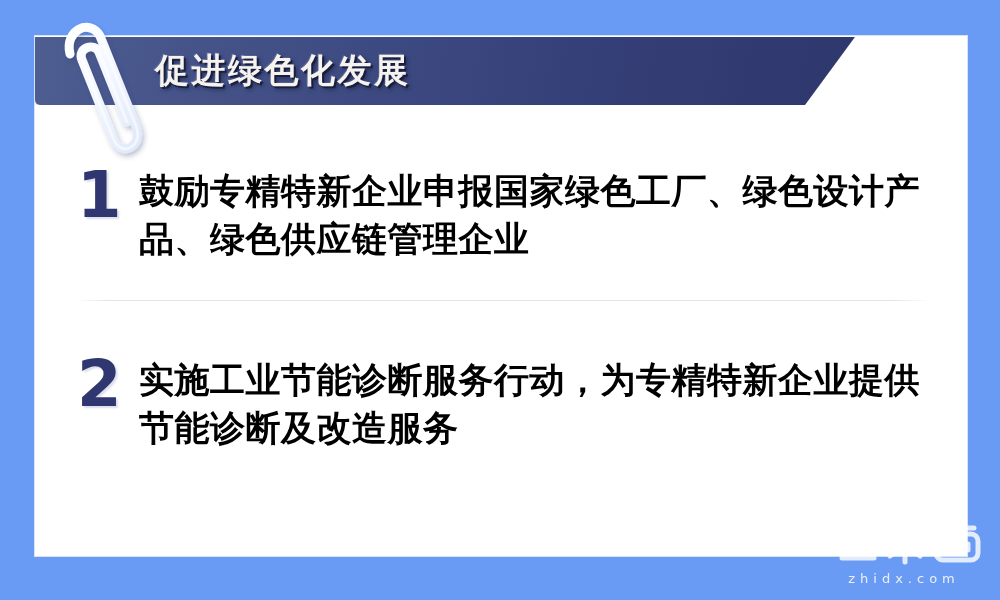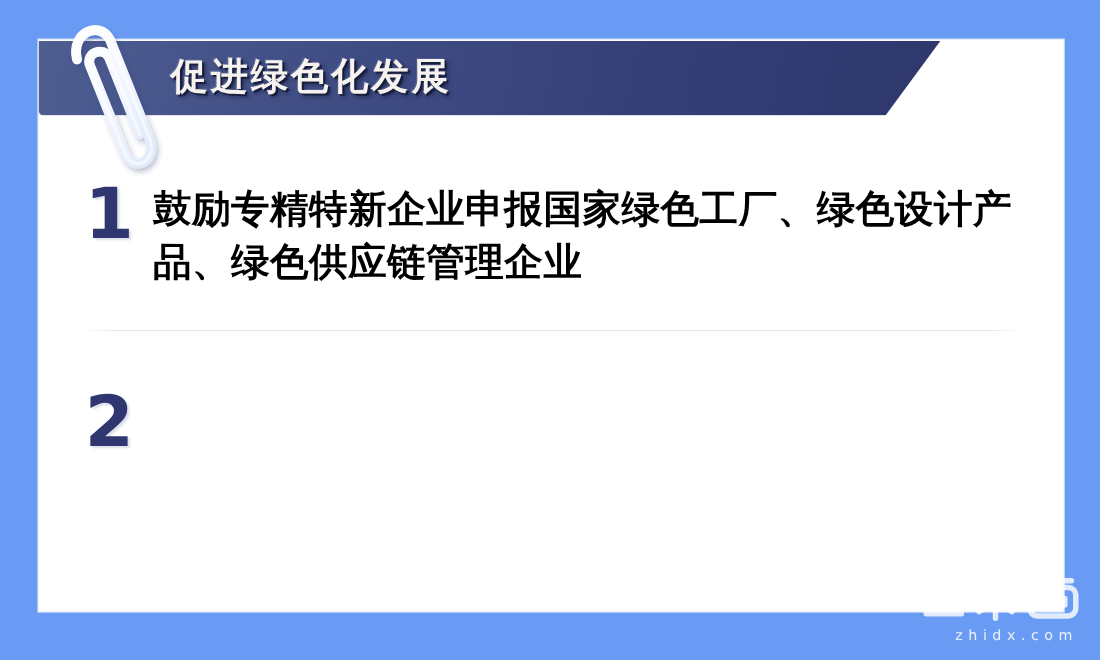--- a/index.html
+++ b/index.html
@@ -150,21 +150,21 @@
     width: 160px;
     height: 86px;
     pointer-events: none;
     opacity: 0.92;
   }
   .wm-sub {
     position: absolute;
     left: 0;
     right: 8px;
     bottom: 6px;
-    text-align: right;
+    text-align: center;
     font-family: "DejaVu Sans", sans-serif;
     font-size: 13px;
     letter-spacing: 5px;
     color: rgba(255,255,255,0.92);
     text-shadow: 0 0 2px rgba(120,160,230,0.5);
   }
 </style>
 </head>
 <body>
 
@@ -210,20 +210,21 @@
 
     <div class="item item-1">
       <div class="num">1</div>
       <div class="text">鼓励专精特新企业申报国家绿色工厂、绿色设计产品、绿色供应链管理企业</div>
     </div>
 
     <div class="divider"></div>
 
     <div class="item item-2">
       <div class="num">2</div>
+      <div class="text">实施工业节能诊断服务行动，为专精特新企业提供节能诊断及改造服务</div>
     </div>
 
   </div>
 
   <div class="watermark">
     <svg viewBox="0 0 160 70" width="160" height="70" aria-hidden="true">
       <g fill="none" stroke="rgba(255,255,255,0.85)" stroke-width="3" stroke-linecap="round">
         <path d="M 52 22 A 22 22 0 0 1 88 22"></path>
         <path d="M 60 30 A 13 13 0 0 1 80 30"></path>
         <circle cx="70" cy="38" r="2.6" fill="rgba(255,255,255,0.85)" stroke="none"></circle>

